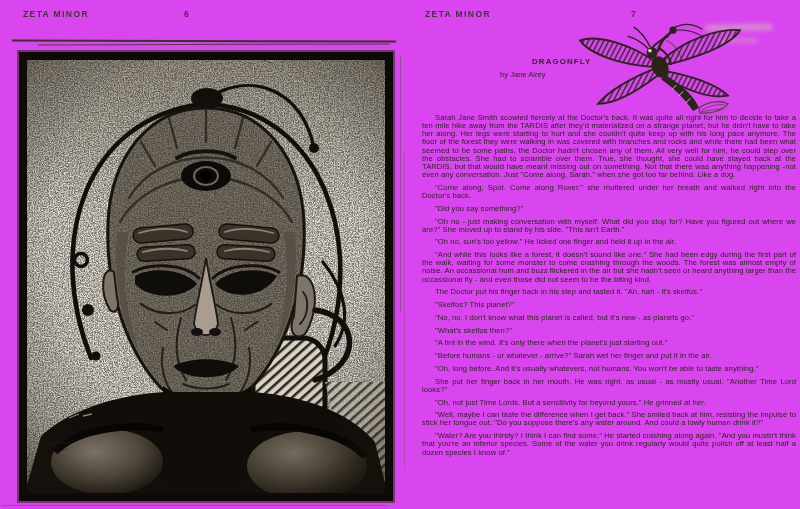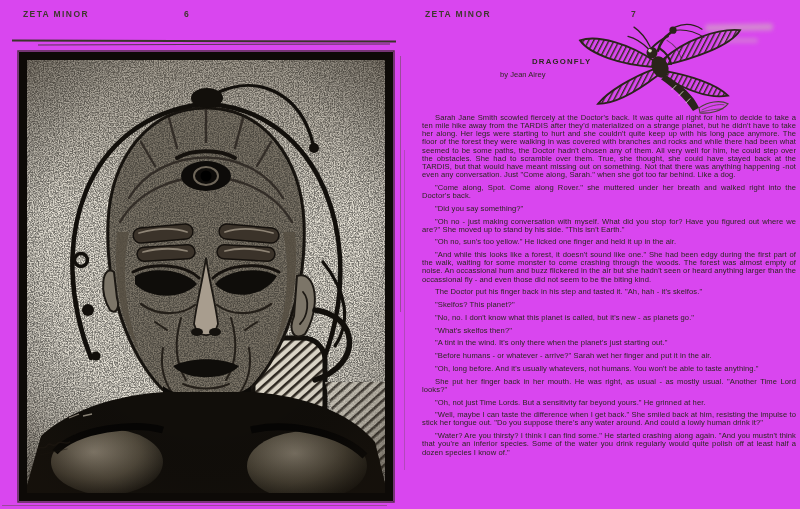--- a/index.html
+++ b/index.html
@@ -191,21 +191,21 @@
   <div class="edge-line" style="left:404px;top:150px;width:1px;height:320px;opacity:.6;"></div>
   <div class="edge-line" style="left:2px;top:505px;width:385px;height:1.2px;"></div>
 
   <div class="page-header" style="left:425px;top:9px;">ZETA MINOR</div>
   <div class="page-num" style="left:631px;top:9px;">7</div>
 
   <div class="smudge" style="left:705px;top:24px;width:68px;height:7px;opacity:.5;filter:blur(2px);transform:rotate(-1deg);"></div>
   <div class="smudge" style="left:718px;top:38px;width:40px;height:5px;opacity:.35;filter:blur(2px);"></div>
 
   <div id="story-title">DRAGONFLY</div>
-  <div id="story-byline">by Jean Airey</div>
+  <div id="story-byline">by Jane Airey</div>
 
   <div id="dragonfly">
     <svg viewBox="0 0 184 90" preserveAspectRatio="none">
       <defs>
         <pattern id="veins" width="4.5" height="4.5" patternUnits="userSpaceOnUse" patternTransform="rotate(28)">
           <rect width="1.4" height="4.5" fill="#332c20"></rect>
         </pattern>
       </defs>
       <g stroke-linecap="round">
 

